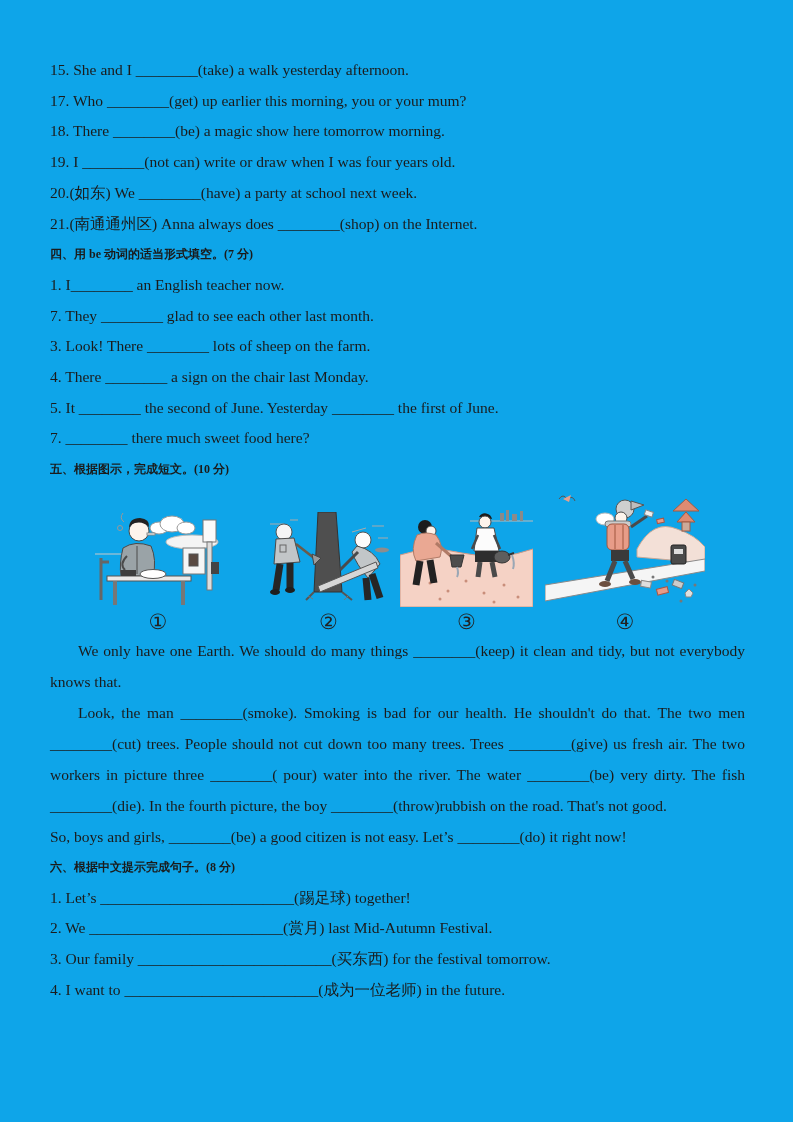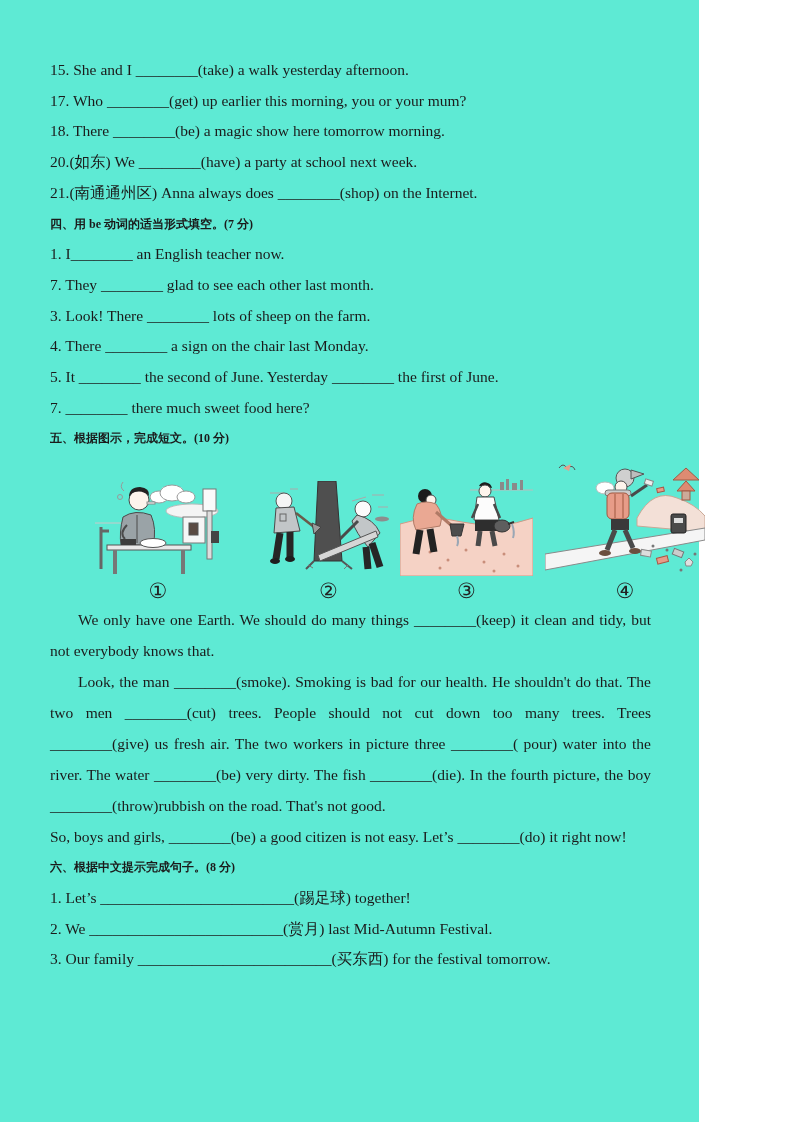--- a/index.html
+++ b/index.html
@@ -10,24 +10,24 @@
   body {
     width: 793px;
     height: 1122px;
     overflow: hidden;
     color: #1b1b1b;
     font-family: "Liberation Serif", serif;
     font-size: 15.5px;
   }
   .page {
     box-sizing: border-box;
-    width: 699px;
+    width: 793px;
     height: 1122px;
     padding: 55px 48px 0 50px;
-    background: #5eead4;
+    background: #0ea5e9;
   }
   .qline {
     line-height: 30.7px;
     white-space: nowrap;
     overflow: hidden;
   }
   .sec-title {
     line-height: 30.7px;
     font-weight: bold;
     font-size: 12px;
@@ -64,20 +64,21 @@
 </style>
 </head>
 <body>
 
 <div class="page">
 
   <div>
     <div class="qline">15. She and I ________(take) a walk yesterday afternoon.</div>
     <div class="qline">17. Who ________(get) up earlier this morning, you or your mum?</div>
     <div class="qline">18. There ________(be) a magic show here tomorrow morning.</div>
+    <div class="qline">19. I ________(not can) write or draw when I was four years old.</div>
     <div class="qline">20.(如东) We ________(have) a party at school next week.</div>
     <div class="qline">21.(南通通州区) Anna always does ________(shop) on the Internet.</div>
   </div>
 
   <div class="sec-title">四、用 be 动词的适当形式填空。(7 分)</div>
   <div>
     <div class="qline">1. I________ an English teacher now.</div>
     <div class="qline">7. They ________ glad to see each other last month.</div>
     <div class="qline">3. Look! There ________ lots of sheep on the farm.</div>
     <div class="qline">4. There ________ a sign on the chair last Monday.</div>
@@ -253,15 +254,16 @@
 
   <div class="para indent">We only have one Earth. We should do many things ________(keep) it clean and tidy, but not everybody knows that.</div>
   <div class="para indent">Look, the man ________(smoke). Smoking is bad for our health. He shouldn't do that. The two men ________(cut) trees. People should not cut down too many trees. Trees ________(give) us fresh air. The two workers in picture three ________( pour) water into the river. The water ________(be) very dirty. The fish ________(die). In the fourth picture, the boy ________(throw)rubbish on the road. That's not good.</div>
   <div class="para">So, boys and girls, ________(be) a good citizen is not easy. Let’s ________(do) it right now!</div>
 
   <div class="sec-title">六、根据中文提示完成句子。(8 分)</div>
   <div>
     <div class="qline">1. Let’s _________________________(踢足球) together!</div>
     <div class="qline">2. We _________________________(赏月) last Mid-Autumn Festival.</div>
     <div class="qline">3. Our family _________________________(买东西) for the festival tomorrow.</div>
+    <div class="qline">4. I want to _________________________(成为一位老师) in the future.</div>
   </div>
 
 </div>
 
 </body></html>

